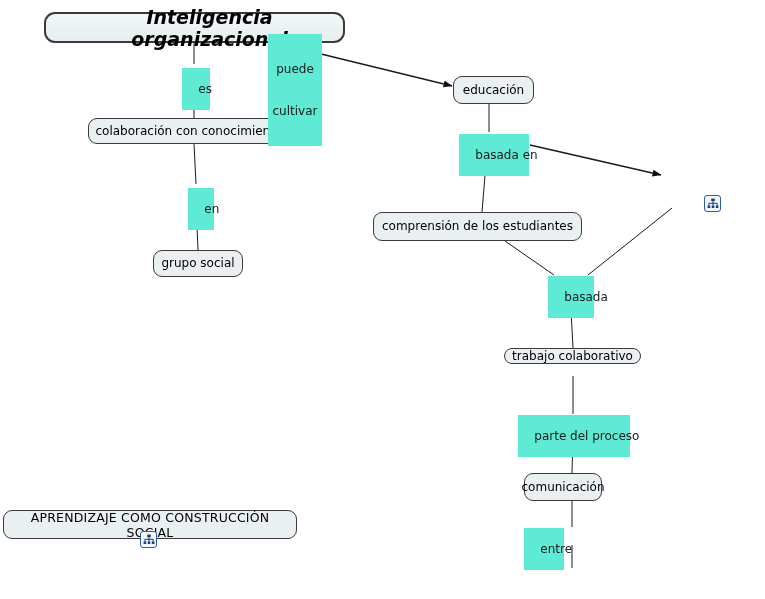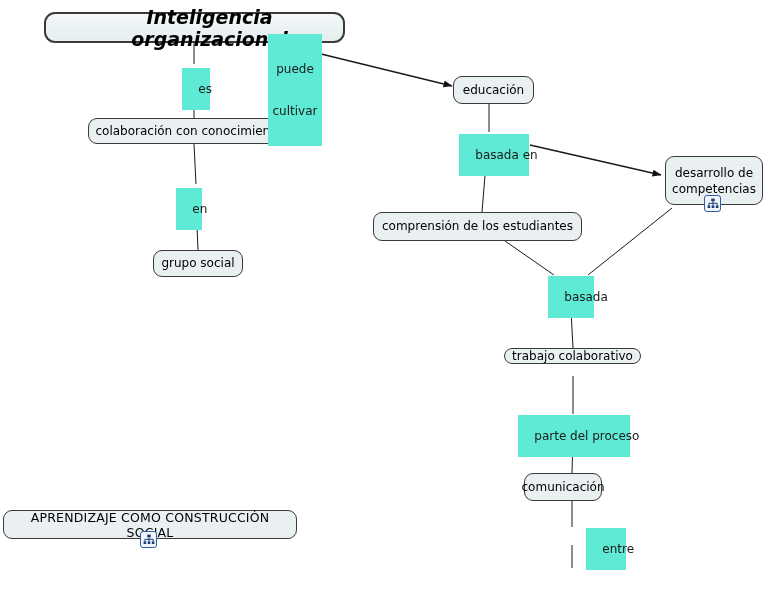--- a/index.html
+++ b/index.html
@@ -132,24 +132,20 @@
   </div>
 
   <div class="node" style="left:453px; top:76px; width:81px; height:28px;">
     <span>educación</span>
   </div>
 
   <div class="node" style="left:153px; top:250px; width:90px; height:27px;">
     <span>grupo social</span>
   </div>
 
-  <div class="node" style="left:665px; top:156px; width:98px; height:49px; flex-direction:column; line-height:16px;">
-    <span>desarrollo de</span>
-    <span>competencias</span>
-  </div>
   <div class="res-icon" style="left:704px; top:195px;">
     <svg width="12" height="12" viewBox="0 0 12 12" aria-hidden="true">
       <rect x="4.2" y="0.6" width="3.6" height="2.6" fill="#1b3f7a"></rect>
       <line x1="6" y1="3.2" x2="6" y2="5.3" stroke="#1b3f7a" stroke-width="1"></line>
       <line x1="1.9" y1="5.3" x2="10.1" y2="5.3" stroke="#1b3f7a" stroke-width="1"></line>
       <line x1="1.9" y1="5.3" x2="1.9" y2="7.4" stroke="#1b3f7a" stroke-width="1"></line>
       <line x1="6" y1="5.3" x2="6" y2="7.4" stroke="#1b3f7a" stroke-width="1"></line>
       <line x1="10.1" y1="5.3" x2="10.1" y2="7.4" stroke="#1b3f7a" stroke-width="1"></line>
       <rect x="0.6" y="7.4" width="2.6" height="2.6" fill="#1b3f7a"></rect>
       <rect x="4.7" y="7.4" width="2.6" height="2.6" fill="#1b3f7a"></rect>
@@ -189,33 +185,33 @@
 
   <div class="link-label" style="left:182px; top:68px; width:26px;">
     <span>es</span>
   </div>
 
   <div class="link-label" style="left:268px; top:34px; width:52px;">
     <div>puede</div>
     <div>cultivar</div>
   </div>
 
-  <div class="link-label" style="left:176px; top:188px; width:24px;">
+  <div class="link-label" style="left:188px; top:188px; width:24px;">
     <span>en</span>
   </div>
 
   <div class="link-label" style="left:459px; top:134px; width:68px;text-align:right;">
     <span>basada en</span>
   </div>
 
   <div class="link-label" style="left:548px; top:276px; width:44px;">
     <span>basada</span>
   </div>
 
   <div class="link-label" style="left:518px; top:415px; width:110px;">
     <span>parte del proceso</span>
   </div>
 
-  <div class="link-label" style="left:586px; top:528px; width:38px;text-align:right;">
+  <div class="link-label" style="left:524px; top:528px; width:38px;text-align:right;">
     <span>entre</span>
   </div>
 
 </div>
 
 </body></html>

